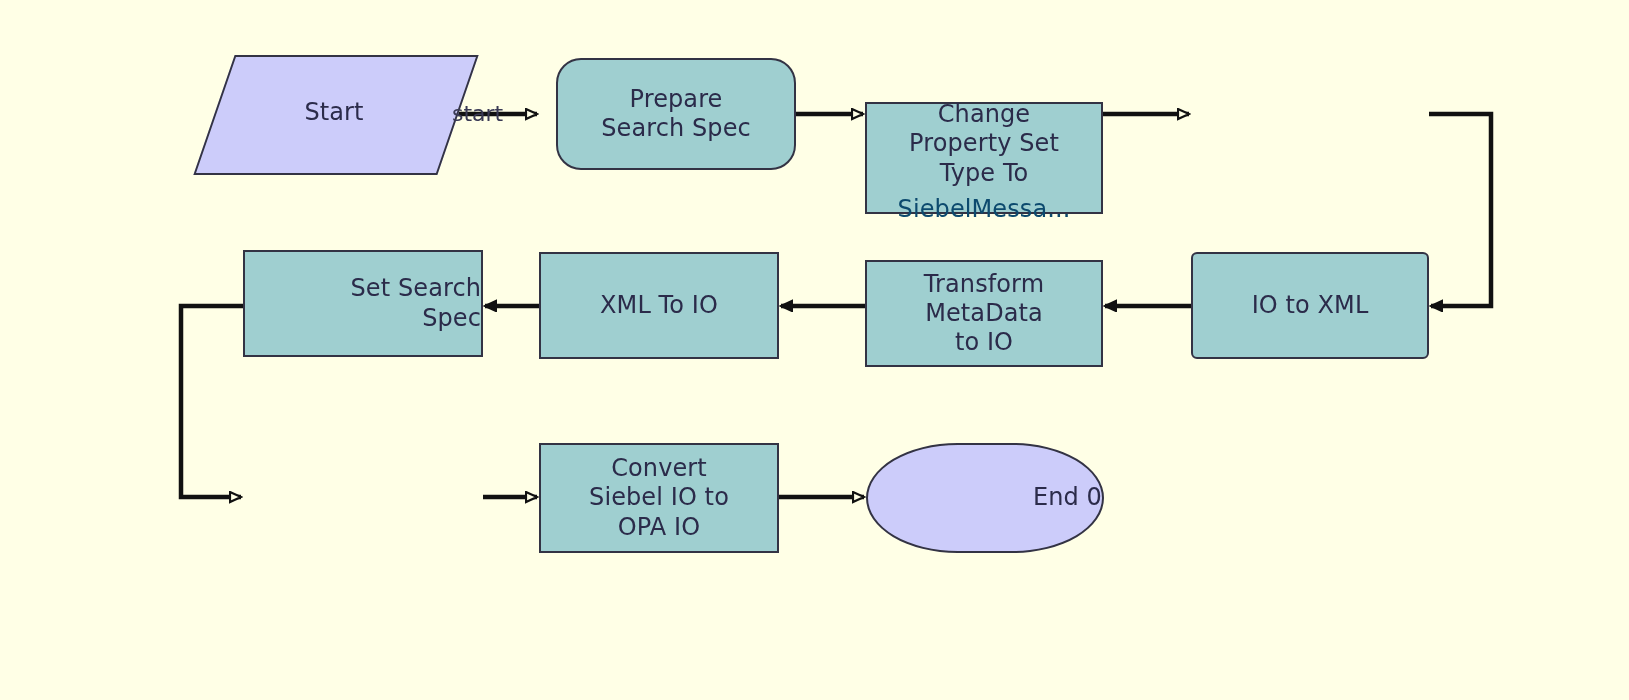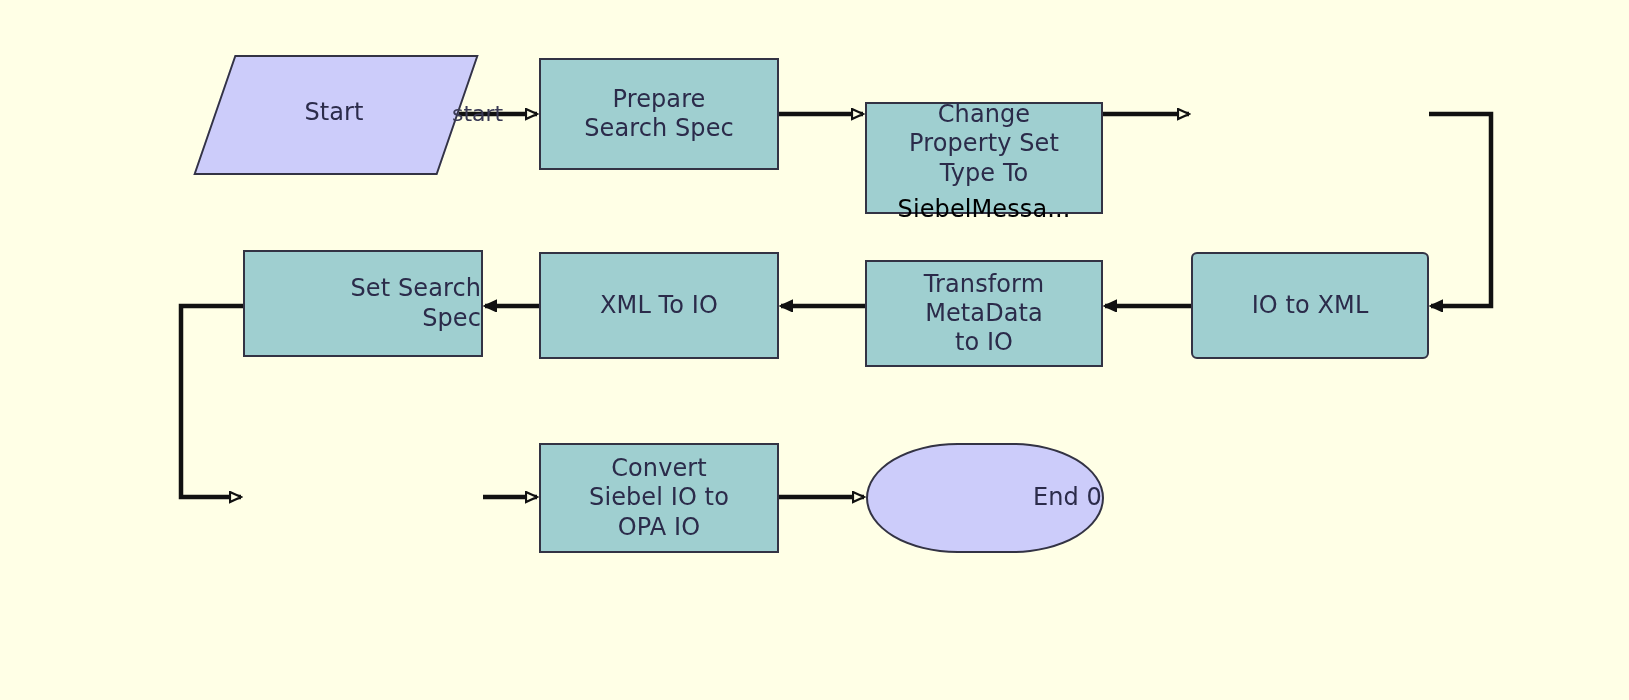--- a/index.html
+++ b/index.html
@@ -62,21 +62,21 @@
   .node-end {
     background: #ccccfa;
     border: 2px solid #333344;
     border-radius: 120px / 72px;
   }
   .overflow-lbl {
     position: absolute;
     width: 100%;
     left: 0;
     text-align: center;
-    color: #000000;
+    color: #0c4a6e;
     font-size: 24px;
     line-height: 1.22;
   }
   .edge-label {
     position: absolute;
     font-size: 22px;
     color: #3a3a55;
     background: transparent;
     white-space: nowrap;
   }
@@ -113,21 +113,21 @@
       <line x1="483" y1="497" x2="537" y2="497" marker-end="url(#arrow-hollow)"></line>
       <line x1="779" y1="497" x2="864" y2="497" marker-end="url(#arrow-hollow)"></line>
     </g>
   </svg>
 
   <div class="node node-start" style="left:214px; top:55px; width:240px; height:116px;">
     <span class="start-shape"></span>
     <span class="lbl">Start</span>
   </div>
 
-  <div class="node node-proc" style="left:539px; top:58px; width:240px; height:112px;">
+  <div class="node node-proc" style="left:556px; top:58px; width:240px; height:112px;border-radius:25px;">
     <span class="lbl">Prepare<br>Search Spec</span>
   </div>
 
   <div class="node node-proc" style="left:865px; top:58px; width:238px; height:112px;margin-top:44px;">
     <span class="lbl" style="transform:translateY(-14px);">Change<br>Property Set<br>Type To</span>
     <span class="overflow-lbl" style="bottom:-12px;">SiebelMessa...</span>
   </div>
 
 
   <div class="node node-proc" style="left:243px; top:250px; width:240px; height:107px;text-align:right;">

